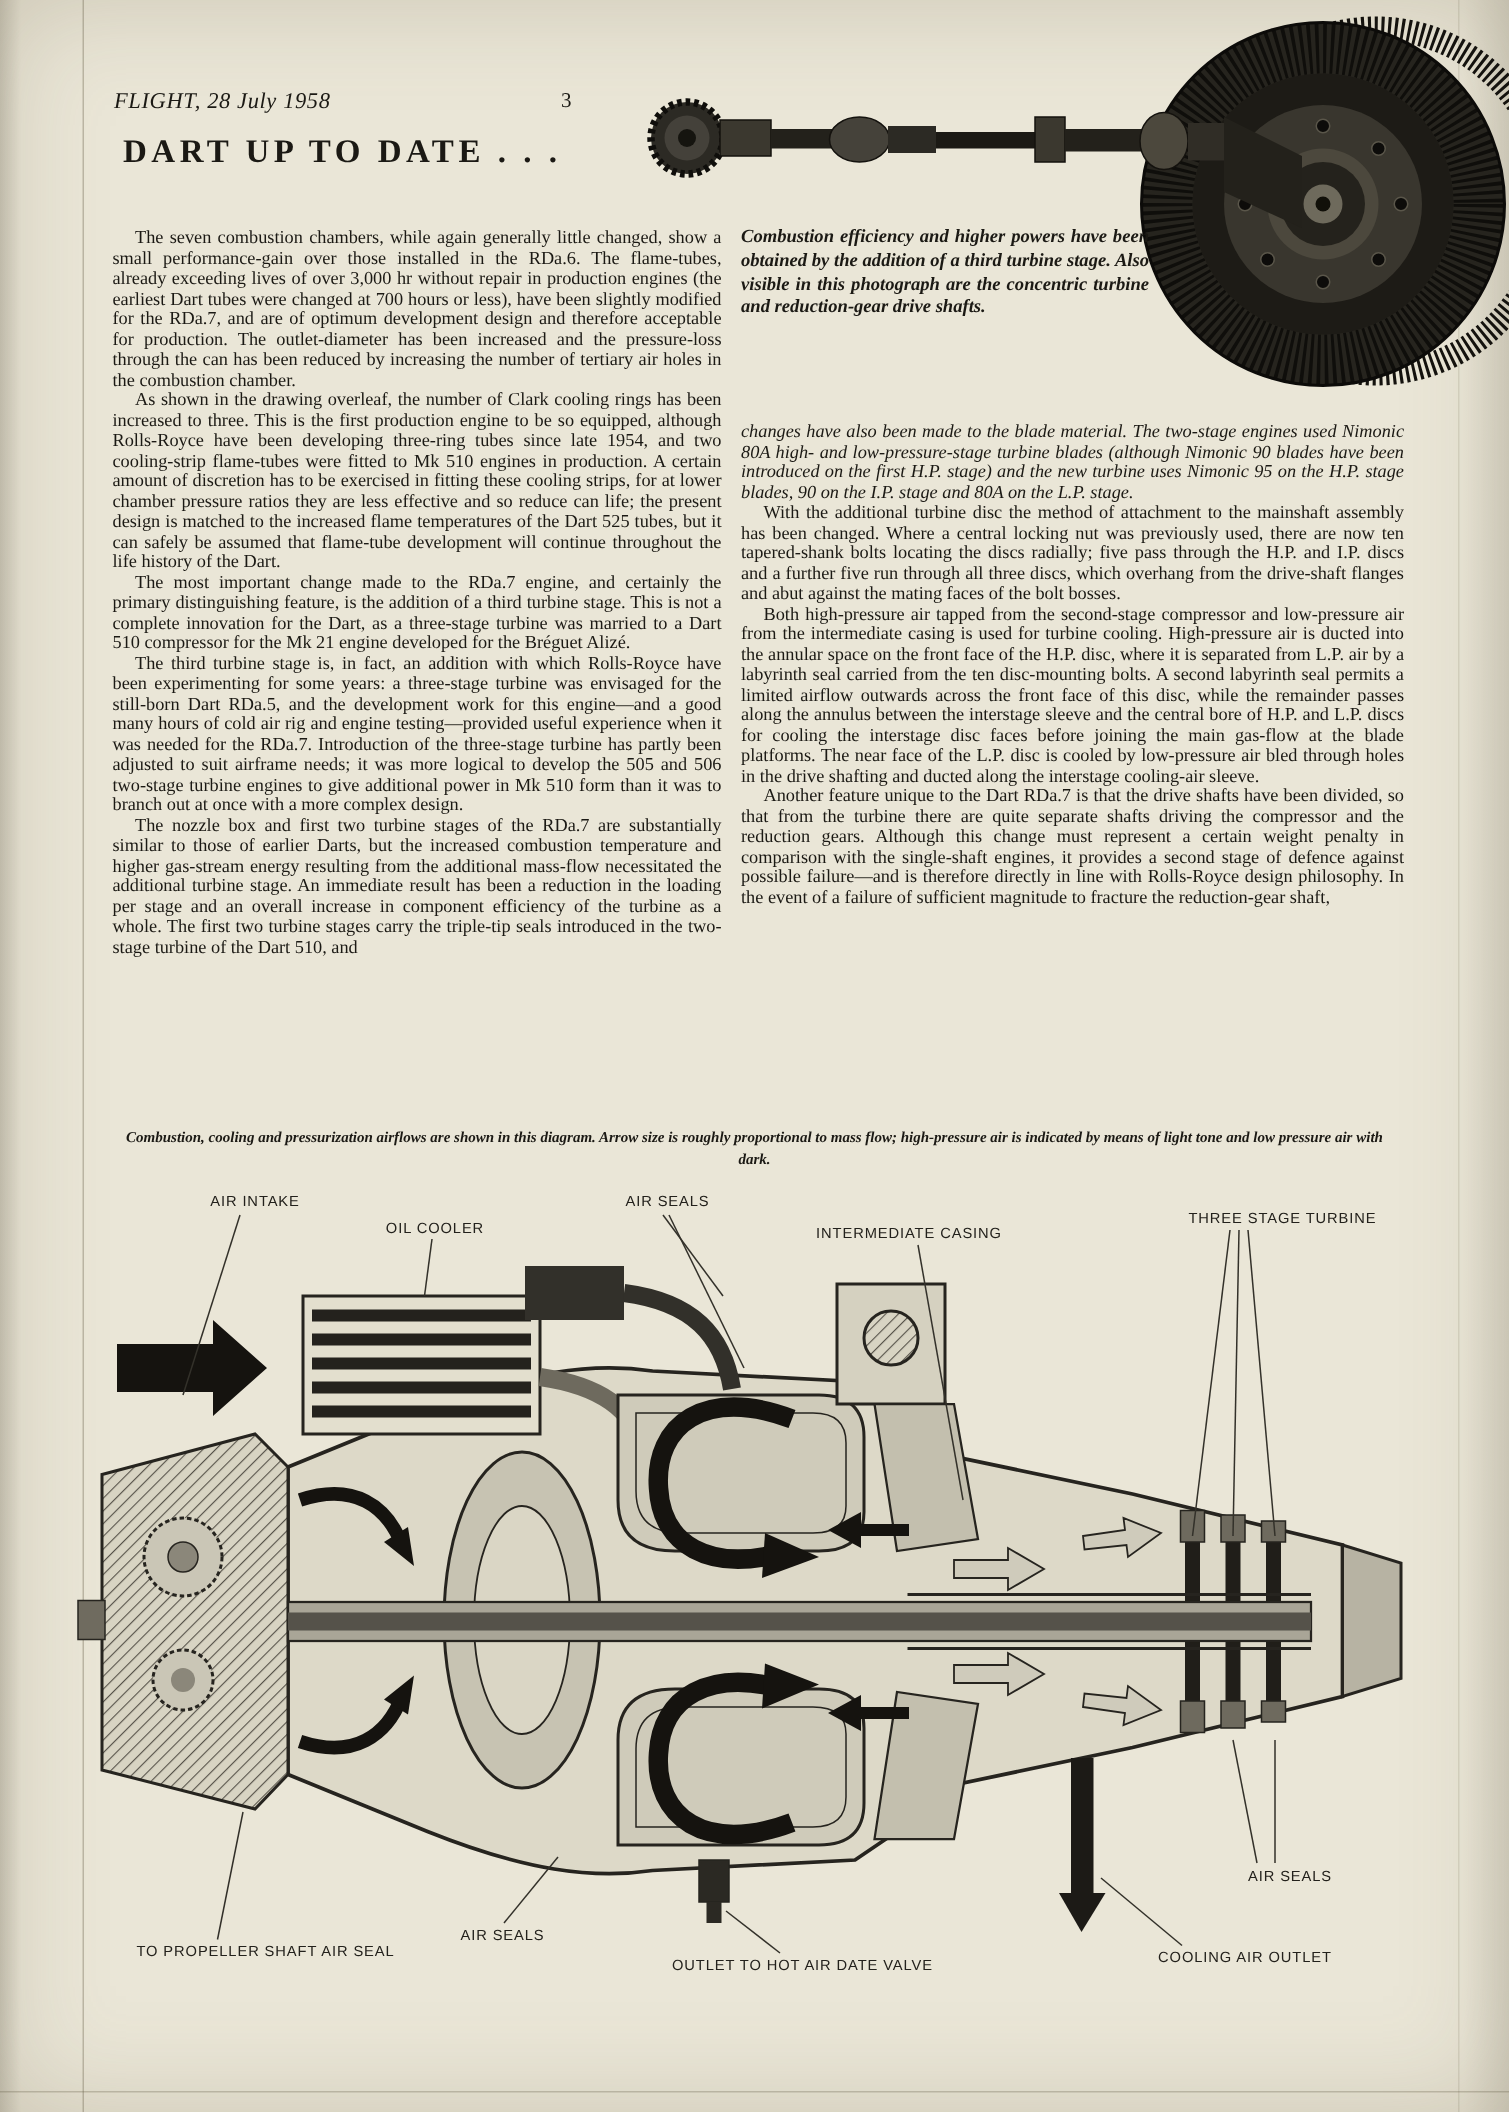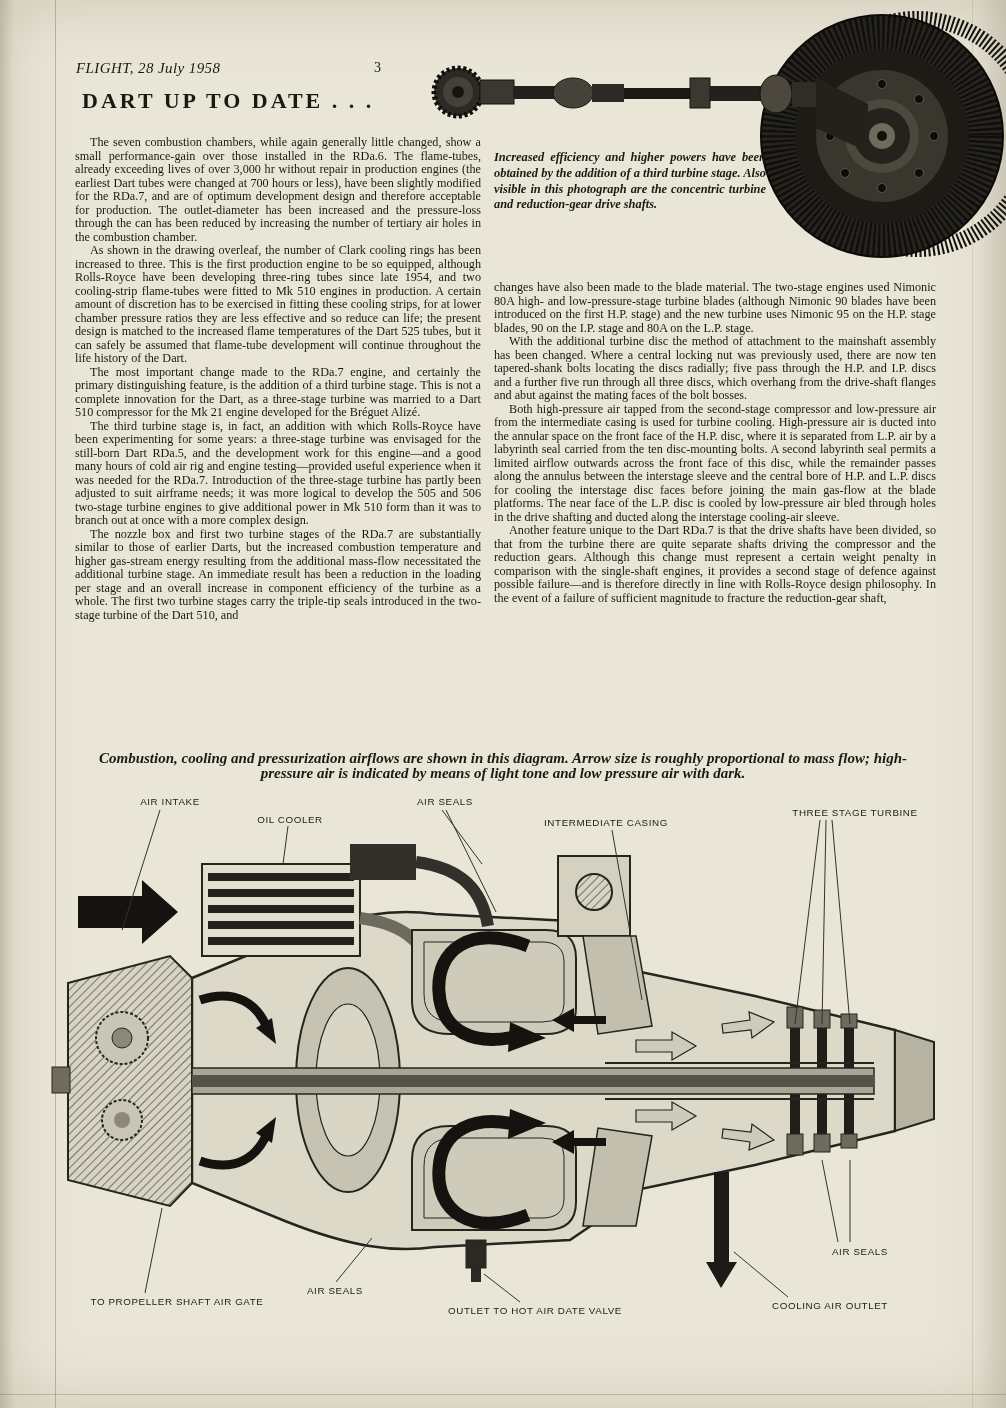--- a/index.html
+++ b/index.html
@@ -16,26 +16,26 @@
   .edge-bottom{position:absolute;left:0;right:0;bottom:13px;height:1px;background:rgba(100,92,70,.3);}
   .masthead{position:absolute;left:76px;top:60px;font-style:italic;font-size:15px;letter-spacing:.4px;}
   .pageno{position:absolute;left:374px;top:60px;font-size:14px;}
   .title{position:absolute;left:82px;top:88px;font-size:22px;font-weight:bold;letter-spacing:3px;}
   .photo{position:absolute;left:420px;top:6px;width:586px;height:258px;}
   .photo-caption{
     position:absolute;left:494px;top:150px;width:272px;
     font-style:italic;font-weight:bold;font-size:12.4px;line-height:15.8px;text-align:justify;
   }
   .col{position:absolute;font-size:12.2px;line-height:13.5px;text-align:justify;}
-  .col-left{left:75px;top:136px;width:406px;}
+  .col-left{left:75px;top:152px;width:406px;}
   .col-right{left:494px;top:281px;width:442px;}
   .para{margin:0;text-indent:15px;}
   .diagram-caption{
     position:absolute;left:80px;top:751px;width:846px;text-align:center;
-    font-style:italic;font-weight:bold;font-size:15px;line-height:15.4px;
+    font-style:italic;font-weight:bold;font-size:10px;line-height:15.4px;
   }
   .diagram{position:absolute;left:50px;top:788px;width:906px;height:560px;}
   .diagram svg{position:absolute;left:0;top:0;}
   .dlabel{
     position:absolute;font-family:"Liberation Sans",sans-serif;font-size:9.8px;
     letter-spacing:.6px;color:#23211c;text-align:center;white-space:nowrap;
   }
 </style>
 </head>
 <body>
@@ -80,32 +80,32 @@
       <rect x="172" y="78" width="32" height="18" fill="#2c2a24"></rect>
       <rect x="204" y="82" width="66" height="11" fill="#1b1914"></rect>
       <rect x="270" y="72" width="20" height="30" fill="#3b382f" stroke="#14120e"></rect>
       <rect x="290" y="80" width="56" height="15" fill="#23211b"></rect>
       <ellipse cx="356" cy="88" rx="16" ry="19" fill="#4c483d" stroke="#14120e"></ellipse>
       <rect x="372" y="76" width="24" height="25" fill="#302d26"></rect>
       <polygon points="396,72 448,98 448,146 396,122" fill="#23211b"></polygon>
     </g>
   </svg>
 
-  <div class="photo-caption">Increased efficiency and higher powers have been obtained by the addition of a third turbine stage. Also visible in this photograph are the concentric turbine and reduction-gear drive shafts.</div>
+  <div class="photo-caption">Combustion efficiency and higher powers have been obtained by the addition of a third turbine stage. Also visible in this photograph are the concentric turbine and reduction-gear drive shafts.</div>
 
   <div class="col col-left">
     <p class="para">The seven combustion chambers, while again generally little changed, show a small performance-gain over those installed in the RDa.6.  The flame-tubes, already exceeding lives of over 3,000 hr without repair in production engines (the earliest Dart tubes were changed at 700 hours or less), have been slightly modified for the RDa.7, and are of optimum development design and therefore acceptable for production.  The outlet-diameter has been increased and the pressure-loss through the can has been reduced by increasing the number of tertiary air holes in the combustion chamber.</p>
     <p class="para">As shown in the drawing overleaf, the number of Clark cooling rings has been increased to three.  This is the first production engine to be so equipped, although Rolls-Royce have been developing three-ring tubes since late 1954, and two cooling-strip flame-tubes were fitted to Mk 510 engines in production.  A certain amount of discretion has to be exercised in fitting these cooling strips, for at lower chamber pressure ratios they are less effective and so reduce can life; the present design is matched to the increased flame temperatures of the Dart 525 tubes, but it can safely be assumed that flame-tube development will continue throughout the life history of the Dart.</p>
     <p class="para">The most important change made to the RDa.7 engine, and certainly the primary distinguishing feature, is the addition of a third turbine stage.  This is not a complete innovation for the Dart, as a three-stage turbine was married to a Dart 510 compressor for the Mk 21 engine developed for the Bréguet Alizé.</p>
     <p class="para">The third turbine stage is, in fact, an addition with which Rolls-Royce have been experimenting for some years: a three-stage turbine was envisaged for the still-born Dart RDa.5, and the development work for this engine—and a good many hours of cold air rig and engine testing—provided useful experience when it was needed for the RDa.7.  Introduction of the three-stage turbine has partly been adjusted to suit airframe needs; it was more logical to develop the 505 and 506 two-stage turbine engines to give additional power in Mk 510 form than it was to branch out at once with a more complex design.</p>
     <p class="para">The nozzle box and first two turbine stages of the RDa.7 are substantially similar to those of earlier Darts, but the increased combustion temperature and higher gas-stream energy resulting from the additional mass-flow necessitated the additional turbine stage.  An immediate result has been a reduction in the loading per stage and an overall increase in component efficiency of the turbine as a whole.  The first two turbine stages carry the triple-tip seals introduced in the two-stage turbine of the Dart 510, and</p>
   </div>
 
   <div class="col col-right">
-    <p class="para" style="text-indent:0;">changes have also been made to the blade material.  The two-stage engines used Nimonic 80A high- and low-pressure-stage turbine blades (although Nimonic 90 blades have been introduced on the first H.P. stage) and the new turbine uses Nimonic 95 on the H.P. stage blades, 90 on the I.P. stage and 80A on the L.P. stage.</p>
+    <p class="para" style="text-indent:0;font-style:italic;">changes have also been made to the blade material.  The two-stage engines used Nimonic 80A high- and low-pressure-stage turbine blades (although Nimonic 90 blades have been introduced on the first H.P. stage) and the new turbine uses Nimonic 95 on the H.P. stage blades, 90 on the I.P. stage and 80A on the L.P. stage.</p>
     <p class="para">With the additional turbine disc the method of attachment to the mainshaft assembly has been changed.  Where a central locking nut was previously used, there are now ten tapered-shank bolts locating the discs radially; five pass through the H.P. and I.P. discs and a further five run through all three discs, which overhang from the drive-shaft flanges and abut against the mating faces of the bolt bosses.</p>
     <p class="para">Both high-pressure air tapped from the second-stage compressor and low-pressure air from the intermediate casing is used for turbine cooling.  High-pressure air is ducted into the annular space on the front face of the H.P. disc, where it is separated from L.P. air by a labyrinth seal carried from the ten disc-mounting bolts.  A second labyrinth seal permits a limited airflow outwards across the front face of this disc, while the remainder passes along the annulus between the interstage sleeve and the central bore of H.P. and L.P. discs for cooling the interstage disc faces before joining the main gas-flow at the blade platforms.  The near face of the L.P. disc is cooled by low-pressure air bled through holes in the drive shafting and ducted along the interstage cooling-air sleeve.</p>
     <p class="para">Another feature unique to the Dart RDa.7 is that the drive shafts have been divided, so that from the turbine there are quite separate shafts driving the compressor and the reduction gears.  Although this change must represent a certain weight penalty in comparison with the single-shaft engines, it provides a second stage of defence against possible failure—and is therefore directly in line with Rolls-Royce design philosophy.  In the event of a failure of sufficient magnitude to fracture the reduction-gear shaft,</p>
   </div>
 
   <div class="diagram-caption">Combustion, cooling and pressurization airflows are shown in this diagram.  Arrow size is roughly proportional to mass flow; high-pressure air is indicated by means of light tone and low pressure air with dark.</div>
 
   <div class="diagram">
     <svg viewBox="0 0 906 545" width="906" height="545" aria-hidden="true">
       <defs>
@@ -223,19 +223,19 @@
         <path d="M788,454 L772,372"></path>
         <path d="M800,454 L800,372"></path>
       </g>
     </svg>
 
     <div class="dlabel" style="left:60px;top:8px;width:120px;">AIR INTAKE</div>
     <div class="dlabel" style="left:185px;top:26px;width:110px;">OIL COOLER</div>
     <div class="dlabel" style="left:340px;top:8px;width:110px;">AIR SEALS</div>
     <div class="dlabel" style="left:476px;top:29px;width:160px;">INTERMEDIATE CASING</div>
     <div class="dlabel" style="left:720px;top:19px;width:170px;">THREE STAGE TURBINE</div>
-    <div class="dlabel" style="left:12px;top:508px;width:230px;">TO PROPELLER SHAFT AIR GATE</div>
+    <div class="dlabel" style="left:12px;top:508px;width:230px;">TO PROPELLER SHAFT AIR SEAL</div>
     <div class="dlabel" style="left:230px;top:497px;width:110px;">AIR SEALS</div>
     <div class="dlabel" style="left:370px;top:517px;width:230px;">OUTLET TO HOT AIR DATE VALVE</div>
     <div class="dlabel" style="left:690px;top:512px;width:180px;">COOLING AIR OUTLET</div>
     <div class="dlabel" style="left:755px;top:458px;width:110px;">AIR SEALS</div>
   </div>
 </div>
 
 </body></html>

